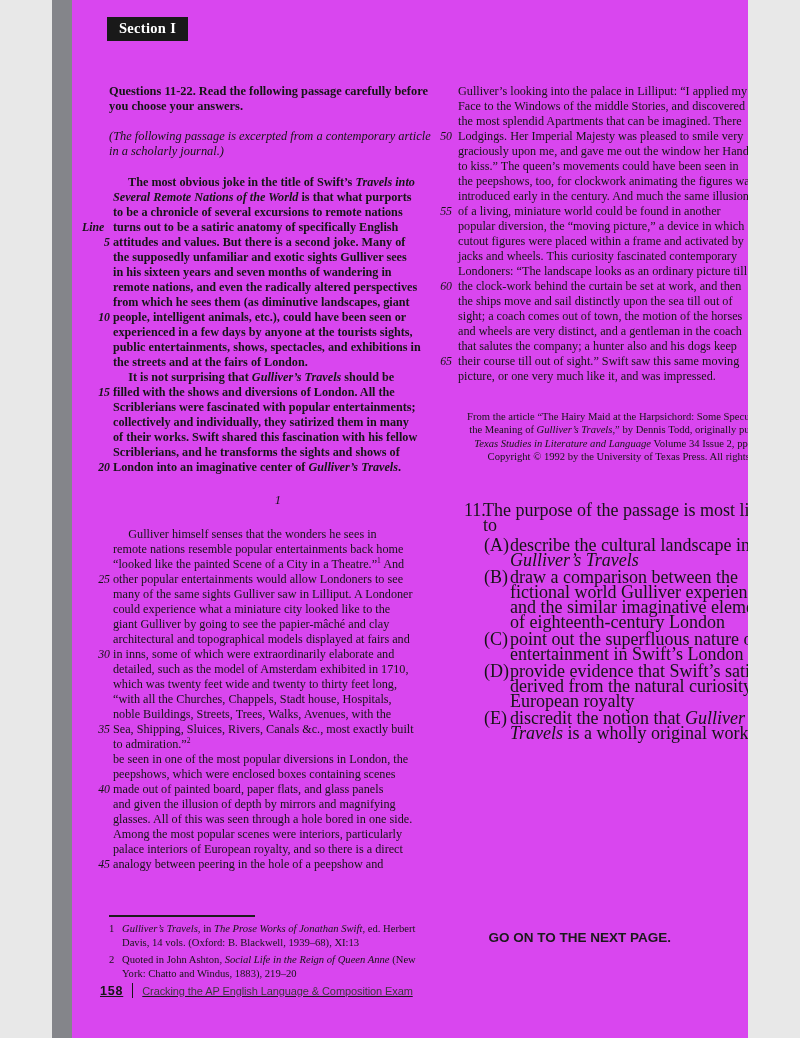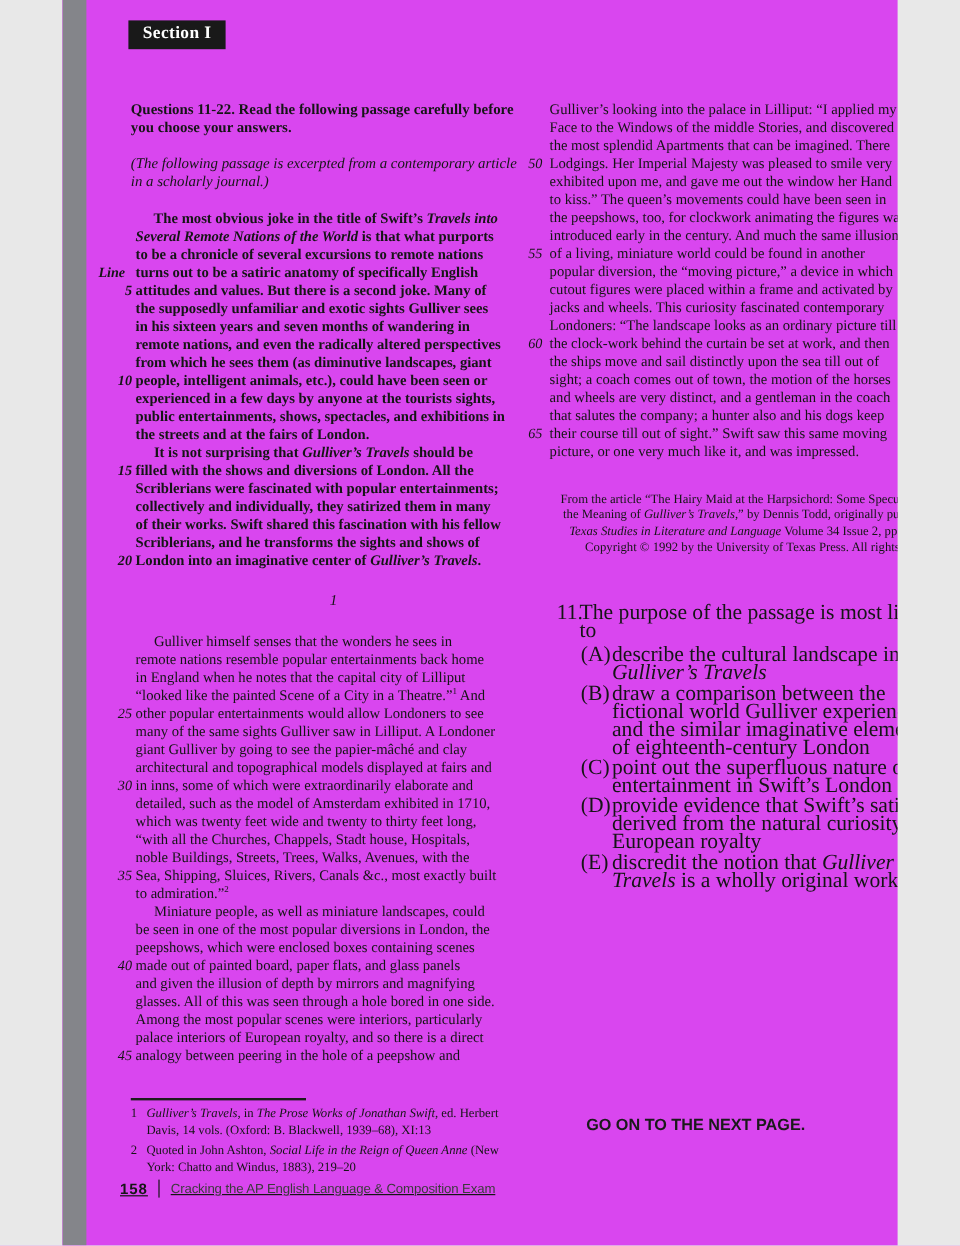--- a/index.html
+++ b/index.html
@@ -81,34 +81,33 @@
       <div class="pline"><span class="lnum"></span><span class="ltext">of their works. Swift shared this fascination with his fellow</span></div>
       <div class="pline"><span class="lnum"></span><span class="ltext">Scriblerians, and he transforms the sights and shows of</span></div>
       <div class="pline"><span class="lnum">20</span><span class="ltext">London into an imaginative center of <i>Gulliver’s Travels</i>.</span></div>
     </div>
 
   <div class="divider">1</div>
 
   <div class="passage p2">
       <div class="pline"><span class="lnum"></span><span class="ltext">     Gulliver himself senses that the wonders he sees in</span></div>
       <div class="pline"><span class="lnum"></span><span class="ltext">remote nations resemble popular entertainments back home</span></div>
-      <div class="pline"><span class="lnum"></span><span class="ltext">in England when he notes that the capital city of Lilliput</span></div>
       <div class="pline"><span class="lnum"></span><span class="ltext">“looked like the painted Scene of a City in a Theatre.”<sup>1</sup> And</span></div>
       <div class="pline"><span class="lnum">25</span><span class="ltext">other popular entertainments would allow Londoners to see</span></div>
       <div class="pline"><span class="lnum"></span><span class="ltext">many of the same sights Gulliver saw in Lilliput. A Londoner</span></div>
+      <div class="pline"><span class="lnum"></span><span class="ltext">could experience what a miniature city looked like to the</span></div>
       <div class="pline"><span class="lnum"></span><span class="ltext">giant Gulliver by going to see the papier-mâché and clay</span></div>
       <div class="pline"><span class="lnum"></span><span class="ltext">architectural and topographical models displayed at fairs and</span></div>
       <div class="pline"><span class="lnum">30</span><span class="ltext">in inns, some of which were extraordinarily elaborate and</span></div>
       <div class="pline"><span class="lnum"></span><span class="ltext">detailed, such as the model of Amsterdam exhibited in 1710,</span></div>
       <div class="pline"><span class="lnum"></span><span class="ltext">which was twenty feet wide and twenty to thirty feet long,</span></div>
       <div class="pline"><span class="lnum"></span><span class="ltext">“with all the Churches, Chappels, Stadt house, Hospitals,</span></div>
       <div class="pline"><span class="lnum"></span><span class="ltext">noble Buildings, Streets, Trees, Walks, Avenues, with the</span></div>
       <div class="pline"><span class="lnum">35</span><span class="ltext">Sea, Shipping, Sluices, Rivers, Canals &amp;c., most exactly built</span></div>
       <div class="pline"><span class="lnum"></span><span class="ltext">to admiration.”<sup>2</sup></span></div>
-      <div class="pline"><span class="lnum"></span><span class="ltext">     Miniature people, as well as miniature landscapes, could</span></div>
       <div class="pline"><span class="lnum"></span><span class="ltext">be seen in one of the most popular diversions in London, the</span></div>
       <div class="pline"><span class="lnum"></span><span class="ltext">peepshows, which were enclosed boxes containing scenes</span></div>
       <div class="pline"><span class="lnum">40</span><span class="ltext">made out of painted board, paper flats, and glass panels</span></div>
       <div class="pline"><span class="lnum"></span><span class="ltext">and given the illusion of depth by mirrors and magnifying</span></div>
       <div class="pline"><span class="lnum"></span><span class="ltext">glasses. All of this was seen through a hole bored in one side.</span></div>
       <div class="pline"><span class="lnum"></span><span class="ltext">Among the most popular scenes were interiors, particularly</span></div>
       <div class="pline"><span class="lnum"></span><span class="ltext">palace interiors of European royalty, and so there is a direct</span></div>
       <div class="pline"><span class="lnum">45</span><span class="ltext">analogy between peering in the hole of a peepshow and</span></div>
     </div>
 
@@ -126,21 +125,21 @@
     <span class="pagenum">158</span>
     <span class="footsep"></span>
     <span class="booktitle">Cracking the AP English Language &amp; Composition Exam</span>
   </div>
 
   <div class="passage pr">
       <div class="pline"><span class="lnum"></span><span class="ltext">Gulliver’s looking into the palace in Lilliput: “I applied my</span></div>
       <div class="pline"><span class="lnum"></span><span class="ltext">Face to the Windows of the middle Stories, and discovered</span></div>
       <div class="pline"><span class="lnum"></span><span class="ltext">the most splendid Apartments that can be imagined. There</span></div>
       <div class="pline"><span class="lnum">50</span><span class="ltext">Lodgings. Her Imperial Majesty was pleased to smile very</span></div>
-      <div class="pline"><span class="lnum"></span><span class="ltext">exhibited upon me, and gave me out the window her Hand</span></div>
+      <div class="pline"><span class="lnum"></span><span class="ltext">graciously upon me, and gave me out the window her Hand</span></div>
       <div class="pline"><span class="lnum"></span><span class="ltext">to kiss.” The queen’s movements could have been seen in</span></div>
       <div class="pline"><span class="lnum"></span><span class="ltext">the peepshows, too, for clockwork animating the figures was</span></div>
       <div class="pline"><span class="lnum"></span><span class="ltext">introduced early in the century. And much the same illusion</span></div>
       <div class="pline"><span class="lnum">55</span><span class="ltext">of a living, miniature world could be found in another</span></div>
       <div class="pline"><span class="lnum"></span><span class="ltext">popular diversion, the “moving picture,” a device in which</span></div>
       <div class="pline"><span class="lnum"></span><span class="ltext">cutout figures were placed within a frame and activated by</span></div>
       <div class="pline"><span class="lnum"></span><span class="ltext">jacks and wheels. This curiosity fascinated contemporary</span></div>
       <div class="pline"><span class="lnum"></span><span class="ltext">Londoners: “The landscape looks as an ordinary picture till</span></div>
       <div class="pline"><span class="lnum">60</span><span class="ltext">the clock-work behind the curtain be set at work, and then</span></div>
       <div class="pline"><span class="lnum"></span><span class="ltext">the ships move and sail distinctly upon the sea till out of</span></div>

